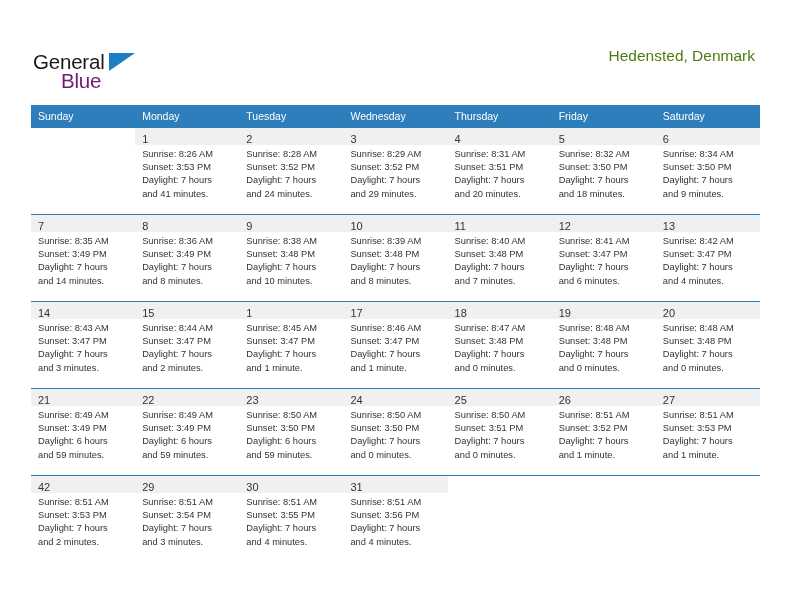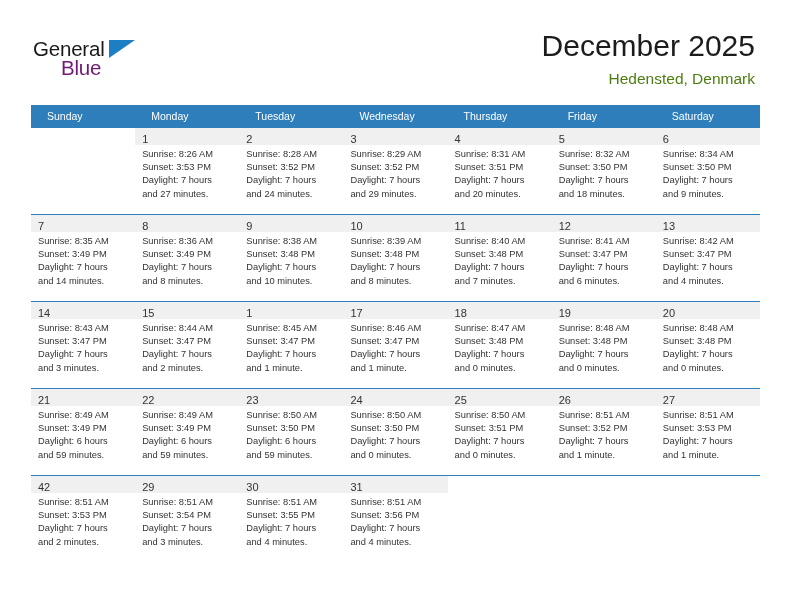--- a/index.html
+++ b/index.html
@@ -19,21 +19,21 @@
     position: relative;
     width: 792px;
     height: 612px;
     box-sizing: border-box;
   }
 
   
   .header {
     position: absolute;
     left: 0;
-    top: 0;
+    top: 13px;
     width: 792px;
     height: 104px;
   }
 
   .logo {
     position: absolute;
     left: 33px;
     top: 37px;
     width: 130px;
     height: 46px;
@@ -107,21 +107,21 @@
     border-collapse: collapse;
     table-layout: fixed;
     width: 729px;
   }
   table.cal th {
     background: #2e7ebb;
     color: #ffffff;
     font-size: 10.5px;
     font-weight: normal;
     text-align: left;
-    padding: 5px 0 5px 16px;
+    padding: 5px 0 5px 7px;
     height: 20px;
     box-sizing: border-box;
     border: none;
   }
 
   table.cal td {
     vertical-align: top;
     width: 104.14px;
     height: 87px;
     padding: 0;
@@ -159,21 +159,20 @@
   <div class="header">
 
     <div class="logo">
       <span class="logo-general">General</span>
       <span class="logo-tri"></span>
       <span class="logo-bar"></span>
       <span class="logo-blue">Blue</span>
     </div>
 
     <div class="title-block">
-      <div class="title-main">December 2025</div>
       <div class="title-sub">Hedensted, Denmark</div>
     </div>
 
   </div>
 
   <div class="calendar">
     <table class="cal">
       <thead>
         <tr id="head-row">
             <th>Sunday</th>
@@ -190,21 +189,21 @@
             <td class="blank">
               <div class="daynum-wrap"><span class="daynum"></span></div>
               <div class="cell-body"></div>
             </td>
             <td class="shade">
               <div class="daynum-wrap"><span class="daynum">1</span></div>
               <div class="cell-body">
                 <div class="cell-line">Sunrise: 8:26 AM</div>
                 <div class="cell-line">Sunset: 3:53 PM</div>
                 <div class="cell-line">Daylight: 7 hours</div>
-                <div class="cell-line">and 27 minutes.</div>
+                <div class="cell-line">and 41 minutes.</div>
               </div>
             </td>
             <td class="shade">
               <div class="daynum-wrap"><span class="daynum">2</span></div>
               <div class="cell-body">
                 <div class="cell-line">Sunrise: 8:28 AM</div>
                 <div class="cell-line">Sunset: 3:52 PM</div>
                 <div class="cell-line">Daylight: 7 hours</div>
                 <div class="cell-line">and 24 minutes.</div>
               </div>

